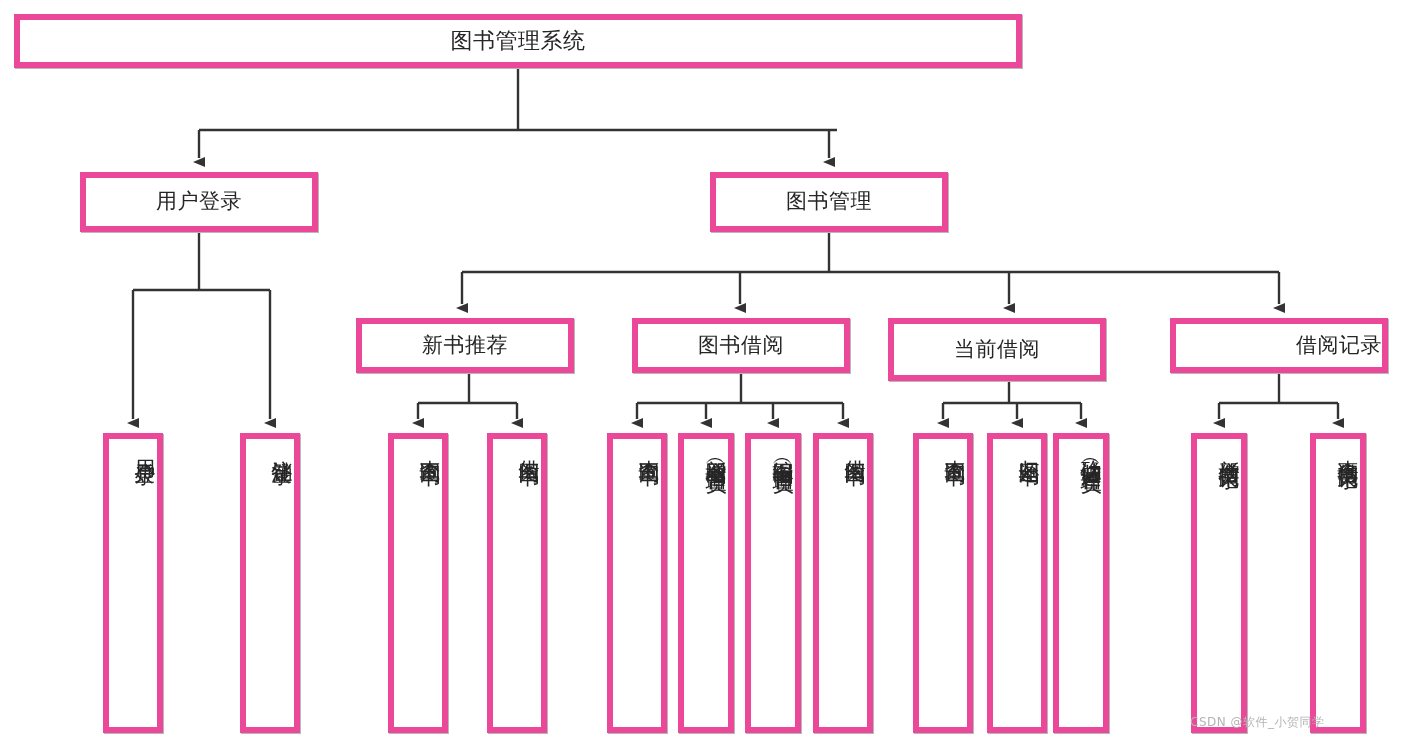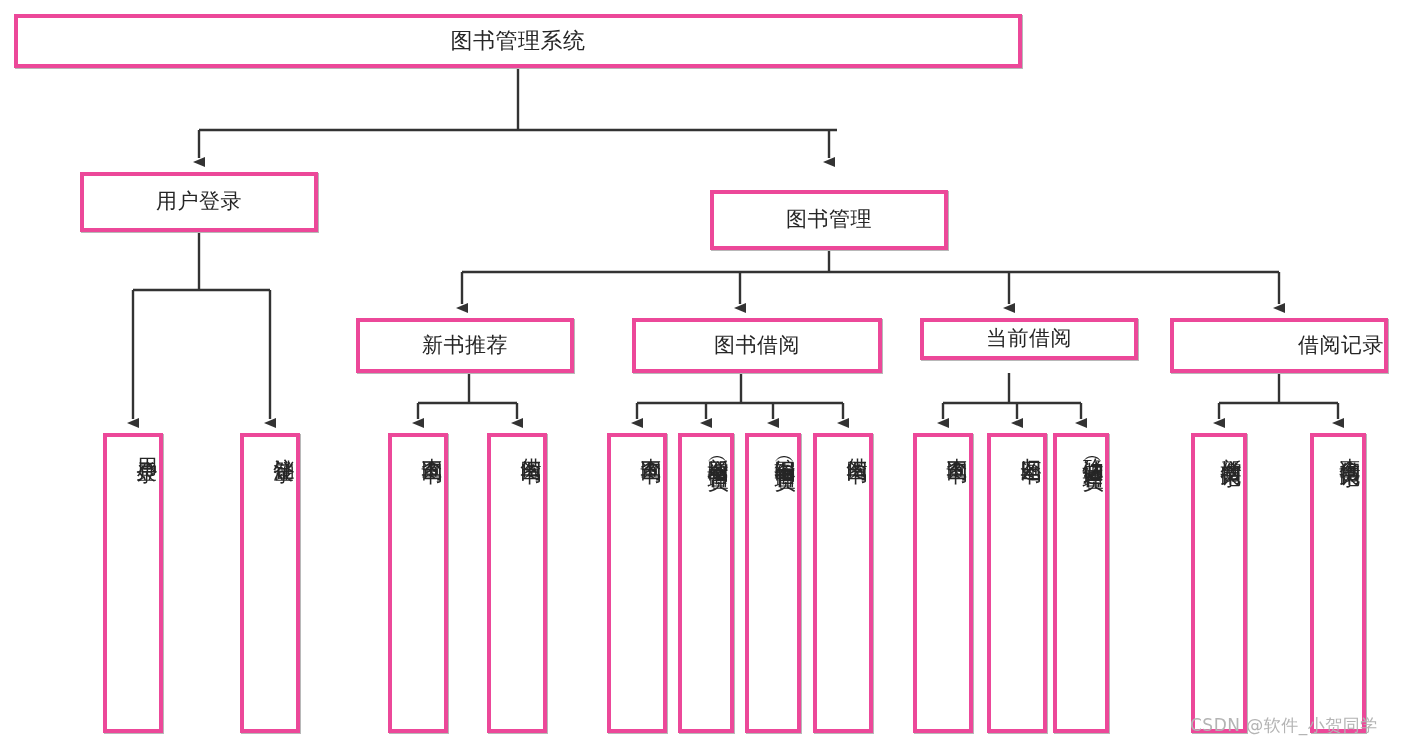--- a/index.html
+++ b/index.html
@@ -21,21 +21,21 @@
     position: absolute;
     left: 0;
     top: 0;
     width: 1405px;
     height: 747px;
     pointer-events: none;
   }
   .node {
     position: absolute;
     box-sizing: border-box;
-    border: 4px solid #ec4899;
+    border: 6px solid #ec4899;
     background: #ffffff;
     display: flex;
     align-items: center;
     justify-content: center;
     color: #262626;
     box-shadow: 1px 1px 0 #b8b8b8;
     font-family: Liberation Serif, serif;
   }
   .node-h {
     font-size: 21px;
@@ -59,21 +59,21 @@
   }
   .node-v .vlabel {
     writing-mode: vertical-rl;
     text-orientation: upright;
     display: block;
     width: 100%;
     text-align: center;
   }
   .watermark {
     position: absolute;
-    font-size: 17px;
+    font-size: 12px;
     color: #b4b4b4;
     white-space: nowrap;
     letter-spacing: 0.5px;
   }
 </style>
 </head>
 <body>
 
 <div id="canvas">
 
@@ -128,32 +128,32 @@
   </svg>
 
   <div class="node node-h node-root" id="root-node" style="left: 14px; top: 14px; width: 1008px; height: 54px;">
       <span>图书管理系统</span>
     </div>
 
   <div id="level2-nodes">
       <div class="node node-h" style="left: 80px; top: 172px; width: 238px; height: 60px;">
         <span>用户登录</span>
       </div>
-      <div class="node node-h" style="left: 710px; top: 172px; width: 238px; height: 60px; margin-top: 18px;">
+      <div class="node node-h" style="left: 710px; top: 172px; width: 238px; height: 60px;">
         <span>图书管理</span>
       </div>
     </div>
   <div id="level3-nodes">
       <div class="node node-h" style="left: 356px; top: 318px; width: 218px; height: 55px;">
         <span>新书推荐</span>
       </div>
-      <div class="node node-h" style="left: 632px; top: 318px; width: 250px; height: 55px;">
+      <div class="node node-h" style="left: 632px; top: 318px; width: 218px; height: 55px;">
         <span>图书借阅</span>
       </div>
-      <div class="node node-h" style="left: 920px; top: 318px; width: 218px; height: 42px;">
+      <div class="node node-h" style="left: 888px; top: 318px; width: 218px; height: 63px;">
         <span>当前借阅</span>
       </div>
       <div class="node node-h" style="left: 1170px; top: 318px; width: 218px; height: 55px; justify-content: flex-end;">
         <span>借阅记录</span>
       </div>
     </div>
   <div id="leaf-nodes">
       <div class="node node-v" style="left: 103px; top: 433px; width: 60px; height: 300px;">
         <span class="vlabel">用户登录</span>
       </div>

